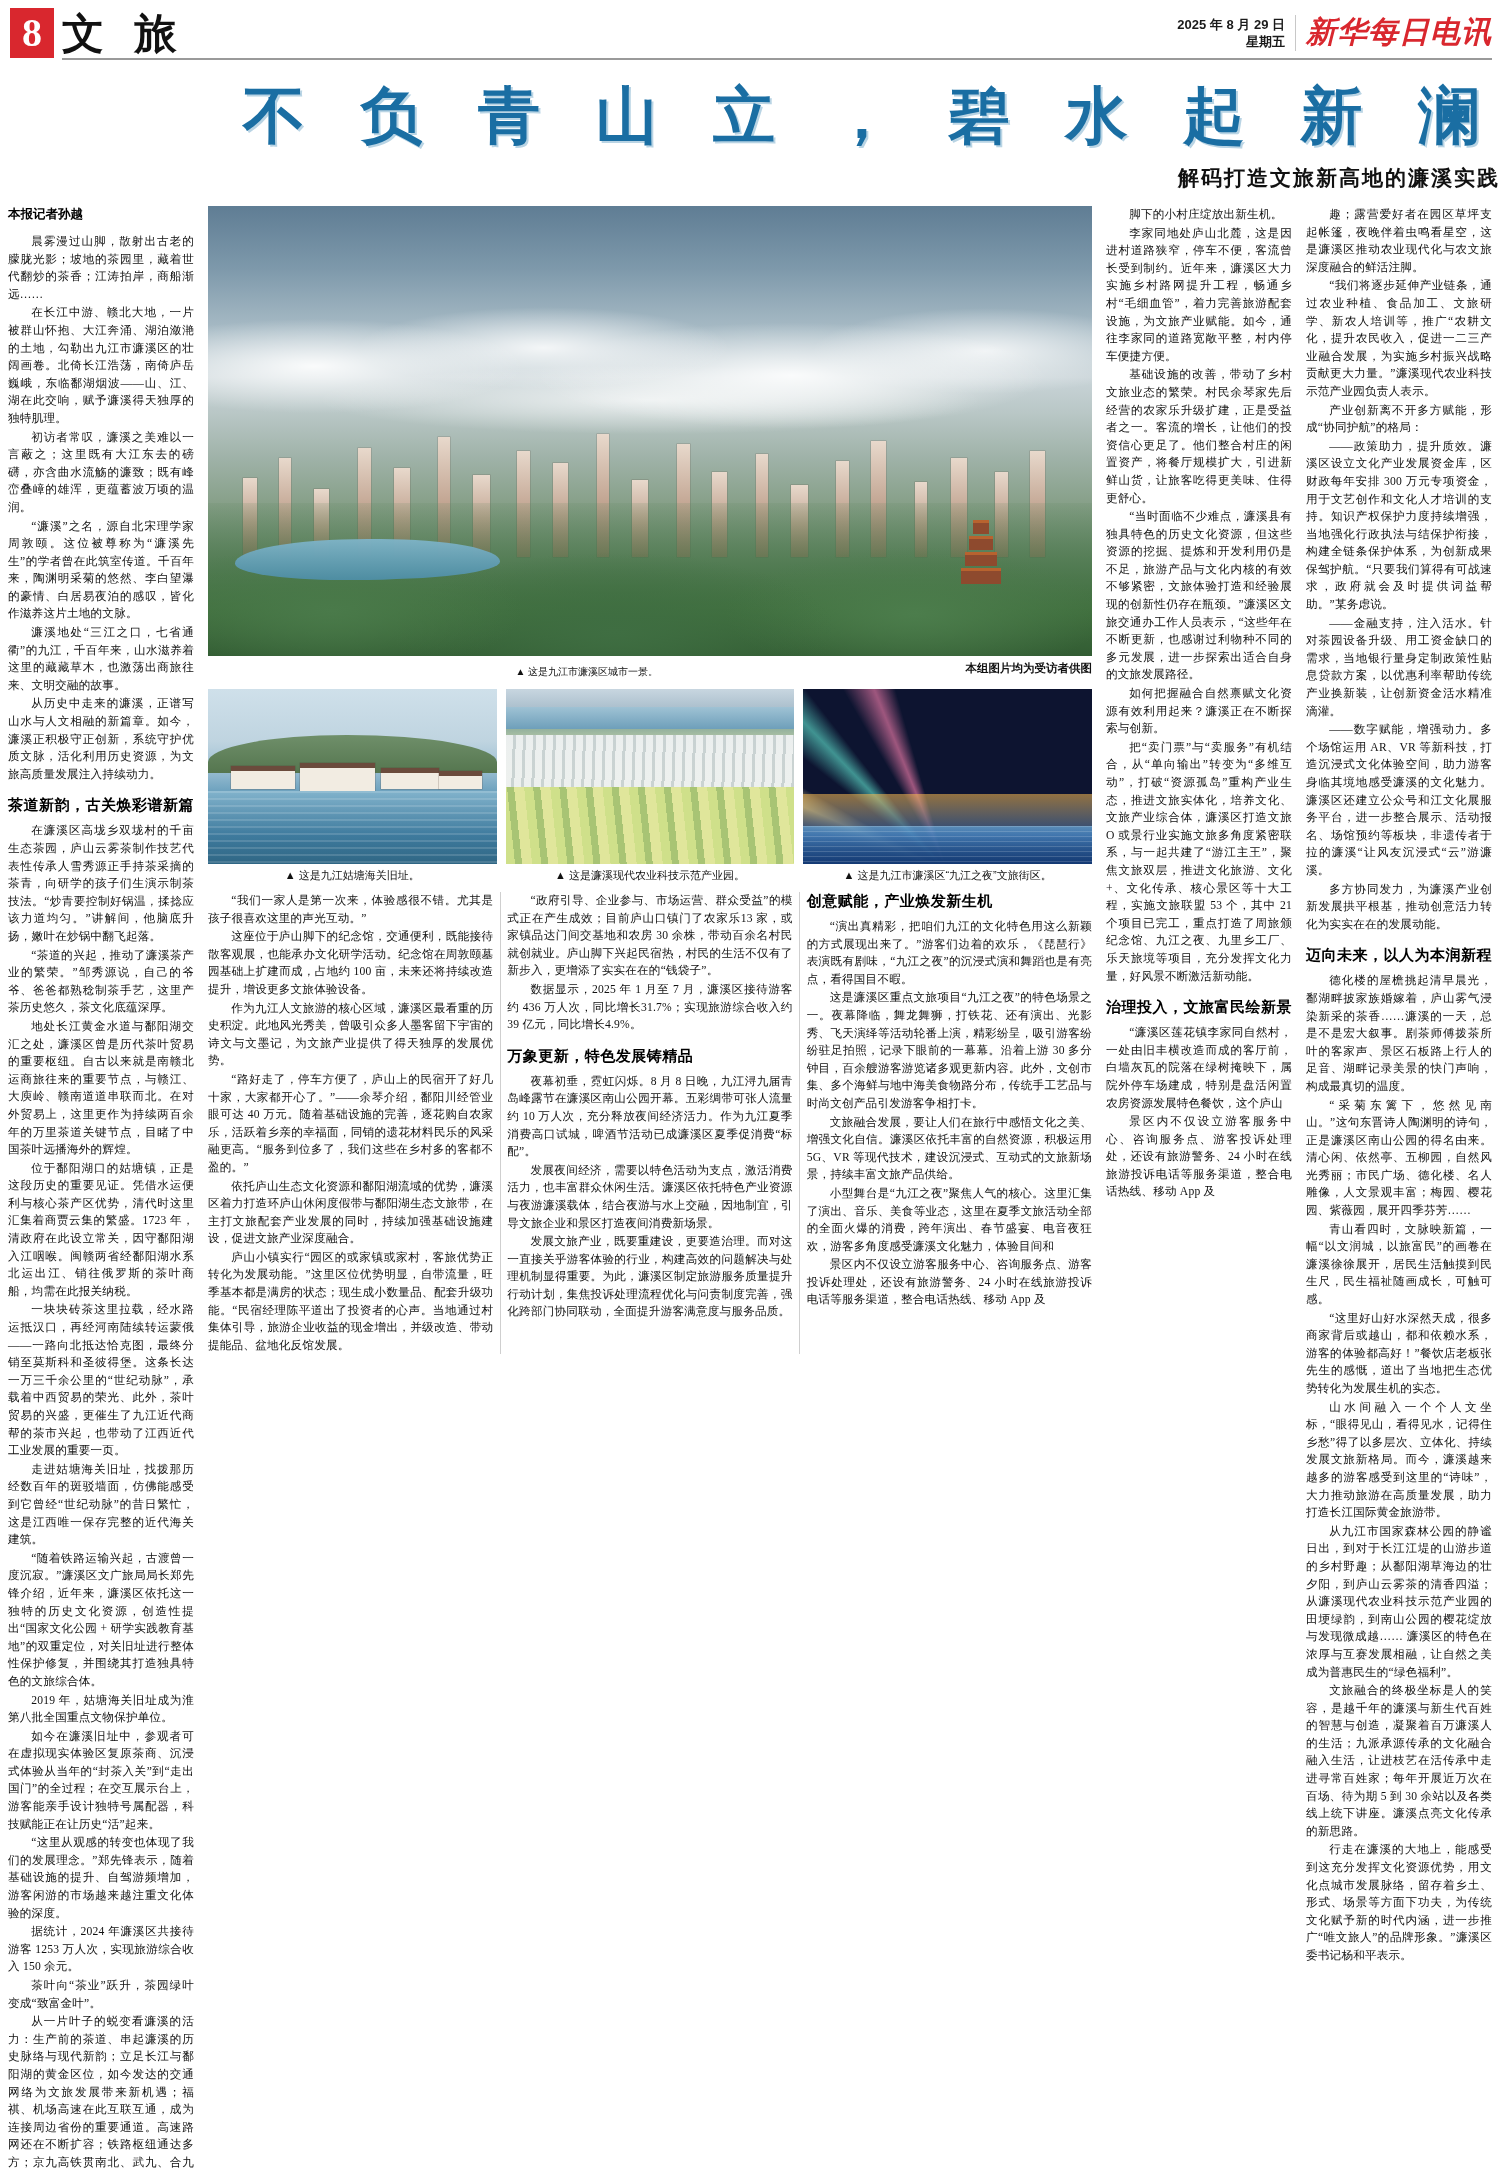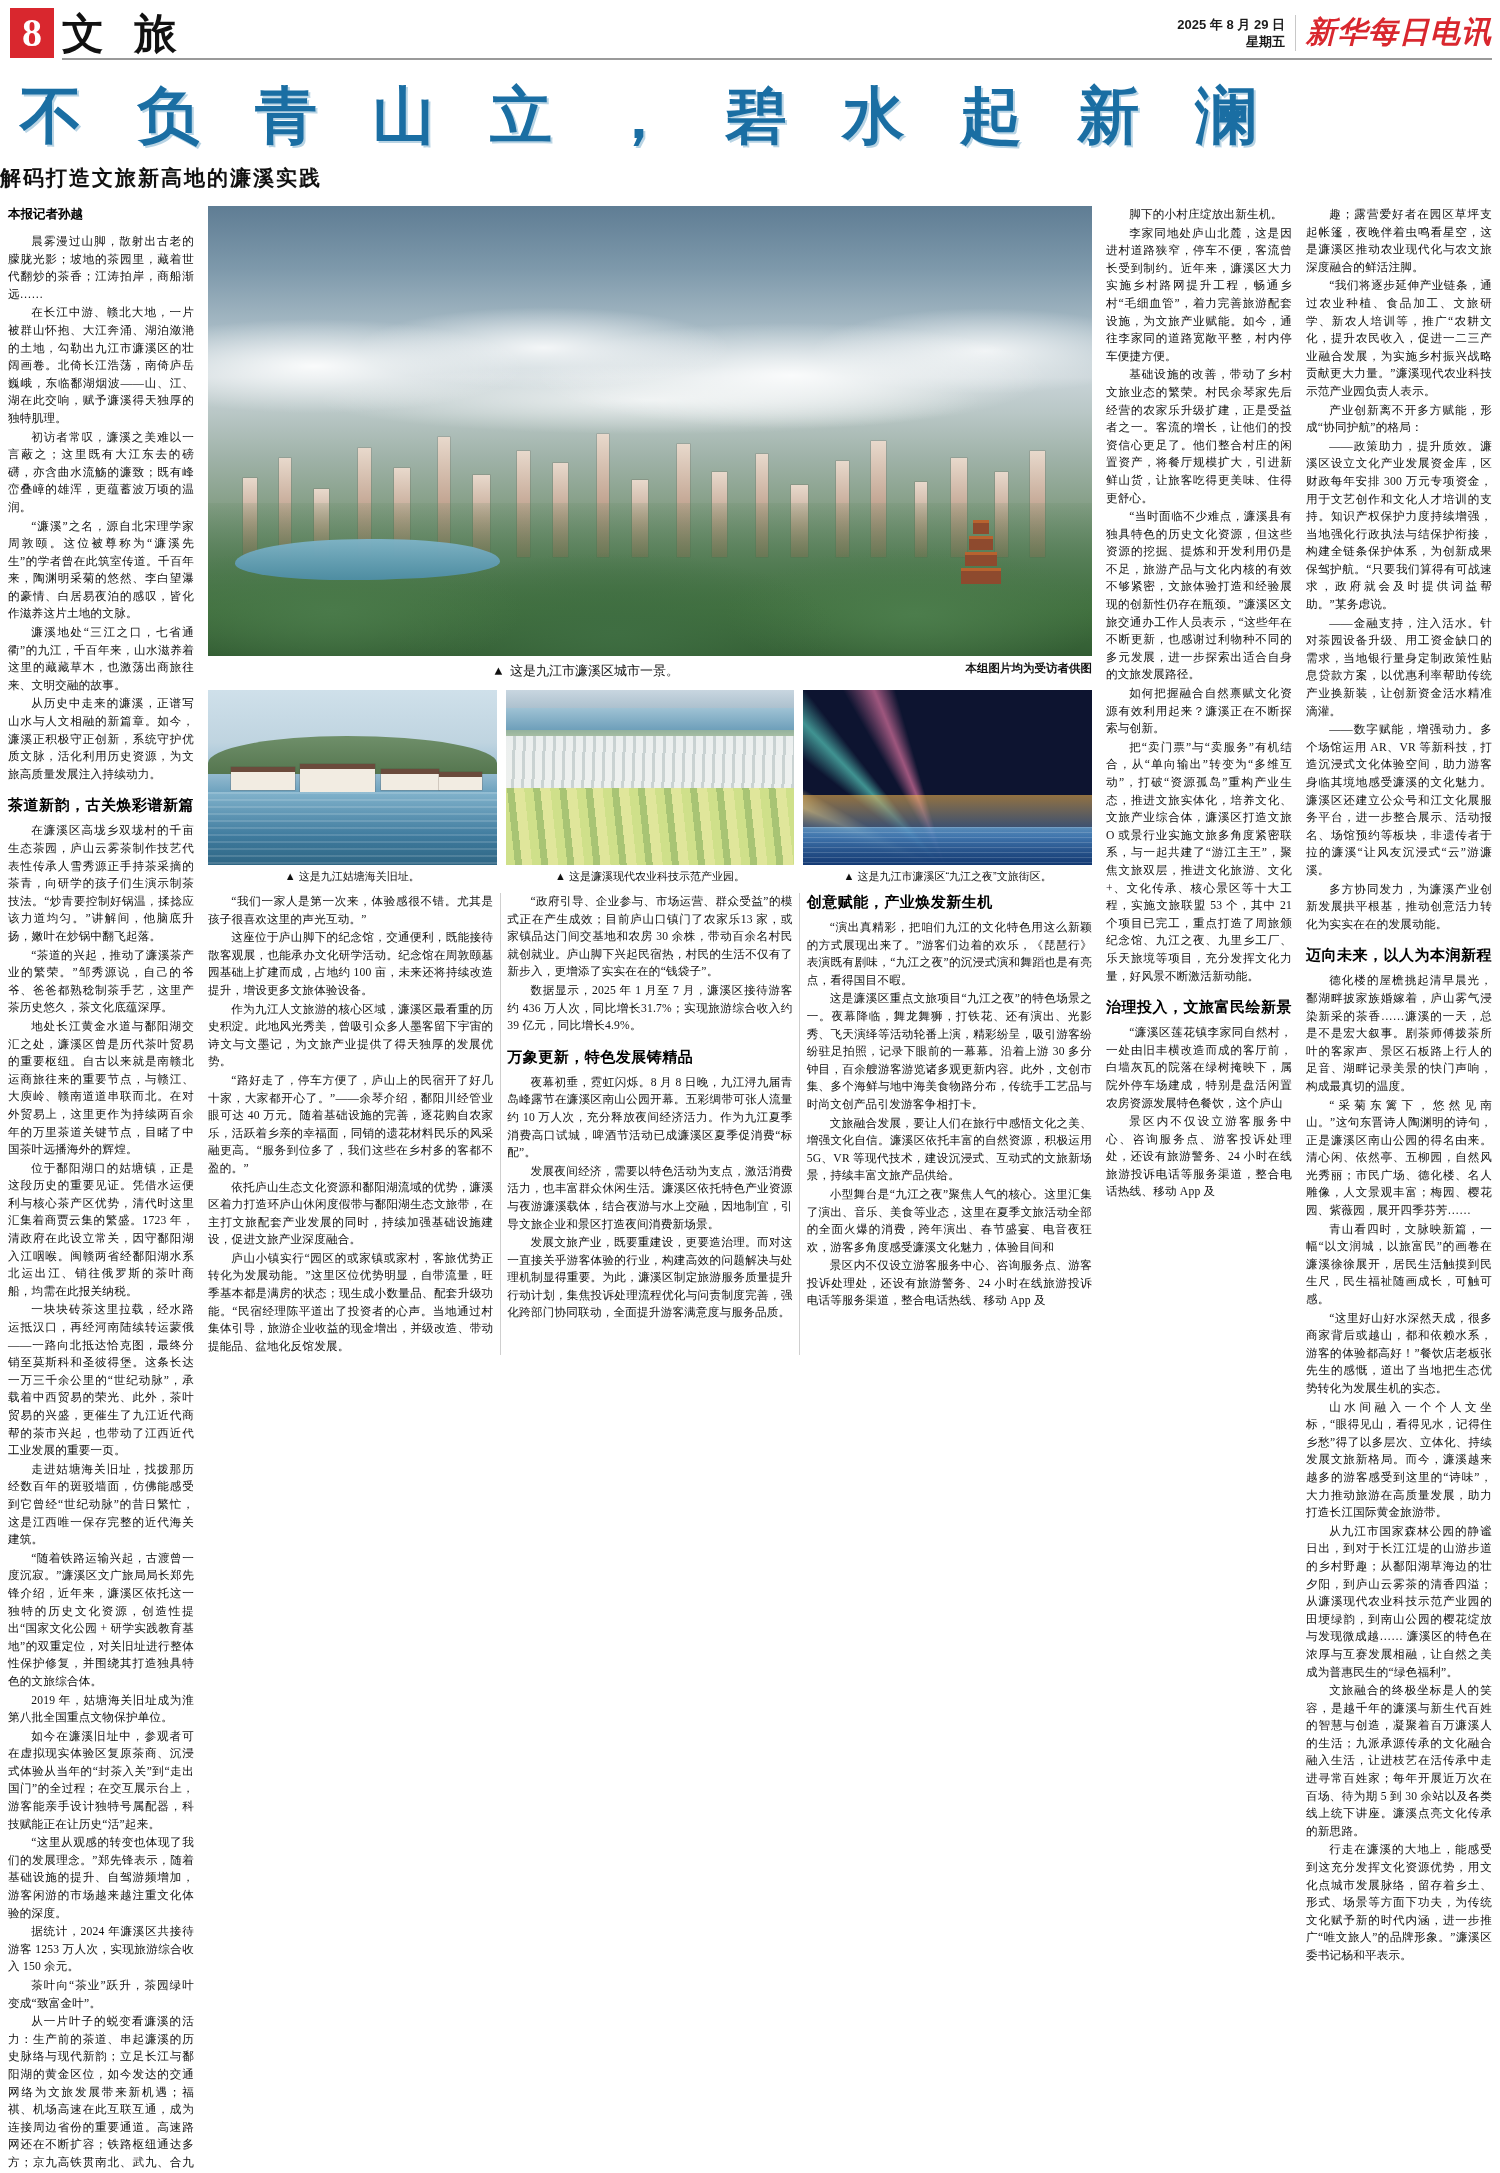--- a/index.html
+++ b/index.html
@@ -37,21 +37,21 @@
     font-family:"Liberation Serif","DejaVu Serif",serif;
     font-weight:bold; font-size:30px; color:#d9272e;
     letter-spacing:1px; font-style:italic;
   }
   .masthead-rule {
     position:absolute; left:62px; right:8px; top:58px;
     height:2px; background:#9a9a9a;
   }
 
   
-  .headline-wrap { margin-top:16px; text-align:left; }
+  .headline-wrap { margin-top:16px; text-align:right; }
   .headline {
     font-family:"Liberation Serif","DejaVu Serif",serif;
     font-weight:bold;
     font-size:62px; letter-spacing:20px;
     color:#1a6ea3;
     text-shadow:2px 2px 0 #b9d4e4;
     line-height:76px;
     padding-left:20px;
   }
   .subheadline {
@@ -96,22 +96,22 @@
   
   .hero-photo {
     width:100%; height:450px; position:relative;
     overflow:hidden; background:#8aa7b8;
   }
   .hero-caption-row {
     display:flex; justify-content:space-between; align-items:flex-start;
     margin-top:5px;
   }
   .cap {
-    font-family:Liberation Mono, monospace;
-    font-size:13px; color:#111;
+    font-family:Liberation Sans, sans-serif;
+    font-size:10px; color:#111;
   }
   .cap-credit {
     font-family:"Liberation Sans","DejaVu Sans",sans-serif;
     font-size:11.5px; font-weight:bold; color:#111;
   }
   .strip { display:grid; grid-template-columns:1fr 1fr 1fr; gap:9px; margin-top:10px; }
   .strip-photo { width:100%; height:175px; position:relative; overflow:hidden; }
   .strip-cap {
     margin-top:4px; font-size:11px; text-align:center;
     font-family:Liberation Sans, sans-serif;

